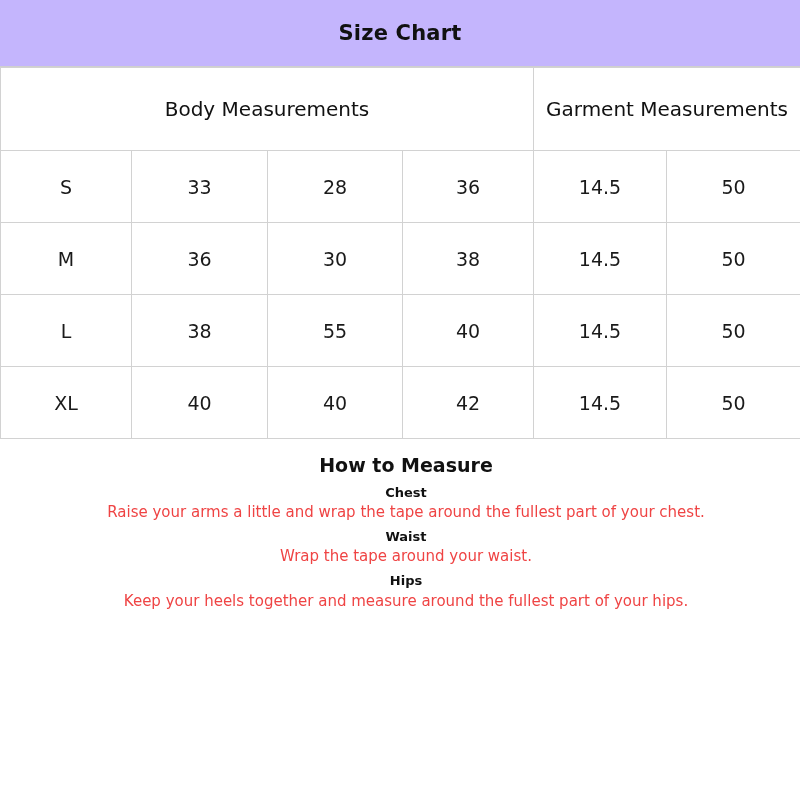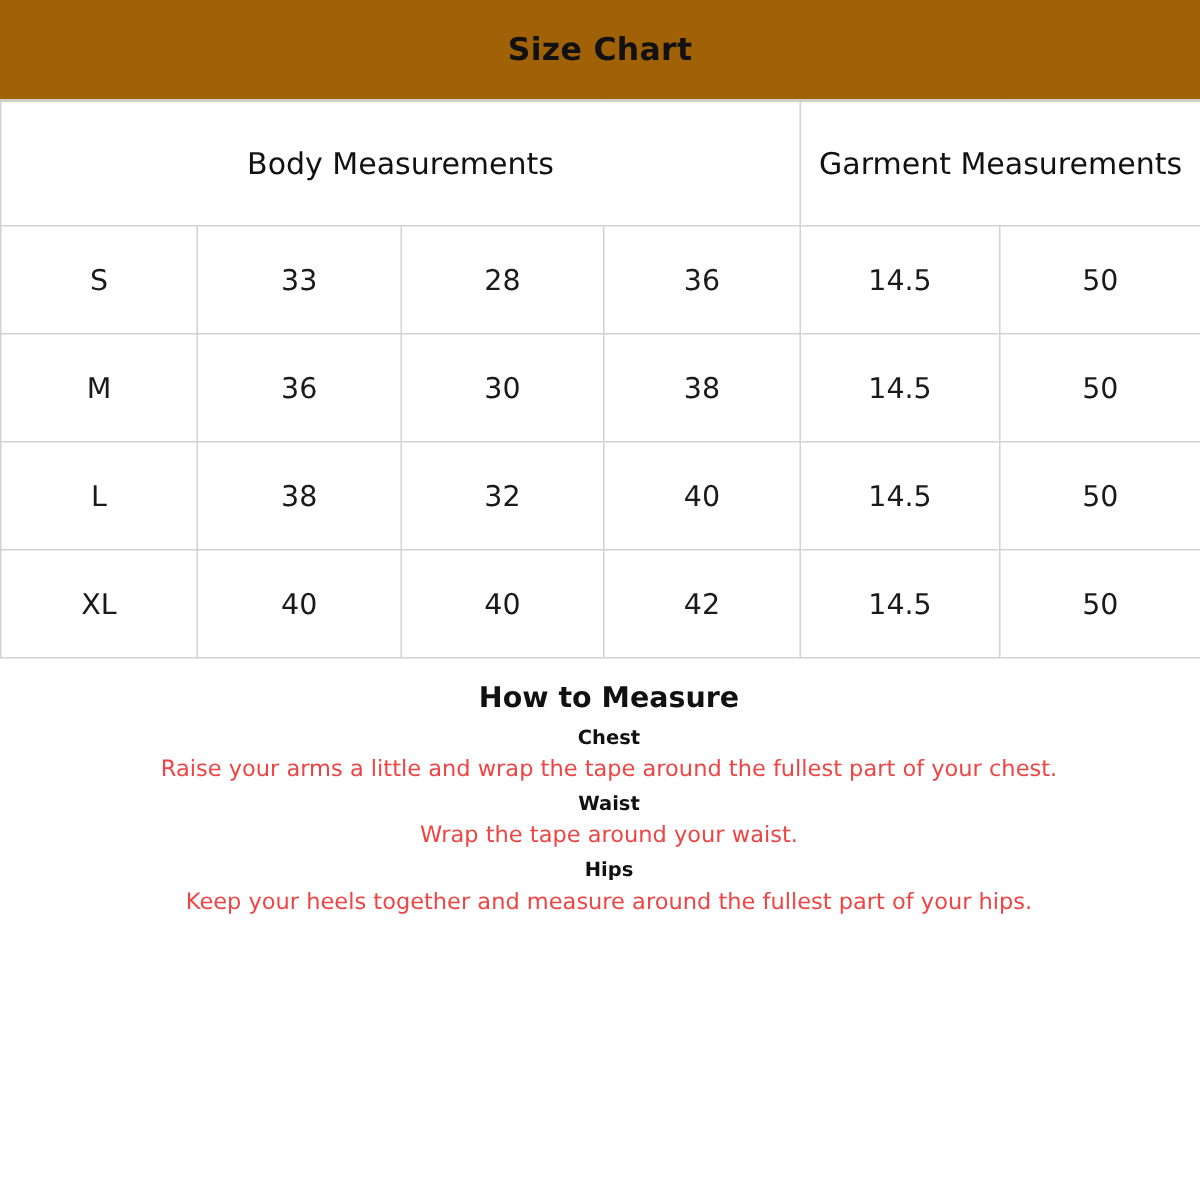--- a/index.html
+++ b/index.html
@@ -18,21 +18,21 @@
     width: 800px;
     height: 800px;
     box-sizing: border-box;
     display: flex;
     flex-direction: column;
   }
 
   
   .title-bar {
     height: 66px;
-    background: #a16207;
+    background: #c4b5fd;
     border-bottom: 1px solid #cfcfcf;
     display: flex;
     align-items: center;
     justify-content: center;
   }
   .title-bar .title {
     font-size: 21px;
     font-weight: bold;
     color: #111111;
     letter-spacing: 0.2px;
@@ -146,21 +146,21 @@
         <td class="cell">M</td>
         <td class="cell">36</td>
         <td class="cell">30</td>
         <td class="cell">38</td>
         <td class="cell">14.5</td>
         <td class="cell">50</td>
       </tr>
       <tr>
         <td class="cell">L</td>
         <td class="cell">38</td>
-        <td class="cell">32</td>
+        <td class="cell">55</td>
         <td class="cell">40</td>
         <td class="cell">14.5</td>
         <td class="cell">50</td>
       </tr>
       <tr>
         <td class="cell">XL</td>
         <td class="cell">40</td>
         <td class="cell">40</td>
         <td class="cell">42</td>
         <td class="cell">14.5</td>

